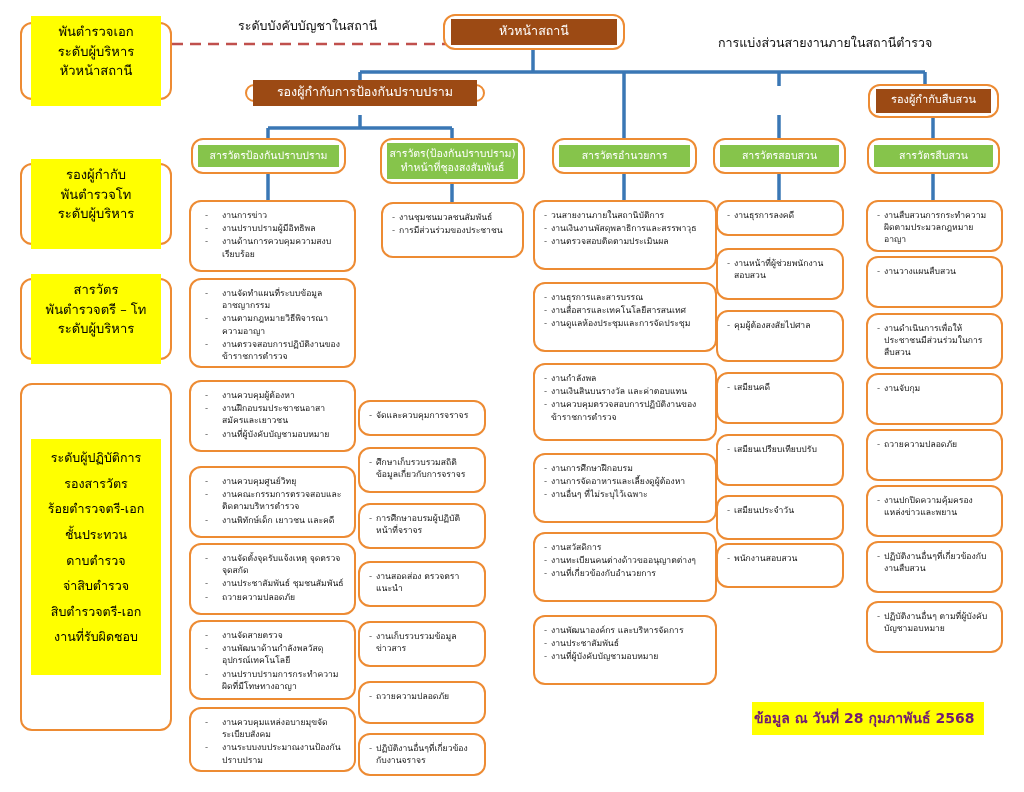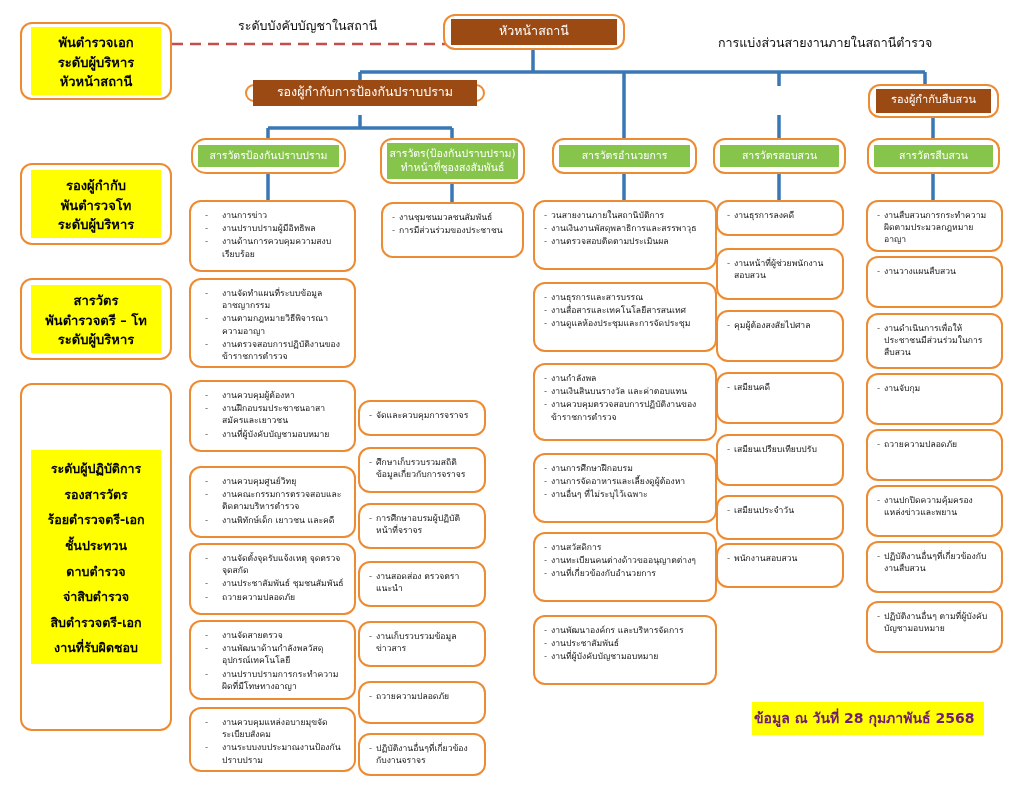--- a/index.html
+++ b/index.html
@@ -61,23 +61,23 @@
     padding: 4px 2px 5px 2px;
     font-size: 10.5px;
     line-height: 1.25;
   }
   
   .chip-yellow {
     background: #FFFF00;
     color: #000000;
     width: calc(100% - 22px);
     text-align: center;
-    padding: 6px 2px 3px 2px;
+    padding: 6px 2px 25px 2px;
     font-size: 13px;
-    font-weight: bold;
+    font-weight: normal;
     line-height: 1.5;
   }
   .chip-yellow.roomy { line-height: 2.05; font-size: 12.5px; }
 
   
   .bullets {
     width: 100%;
     box-sizing: border-box;
     padding: 7px 8px 7px 9px;
     font-size: 8.6px;
@@ -196,21 +196,21 @@
 
   <div class="card" style="left:245px; top:84px; width:240px; height:18px;">
     <div class="chip-brown">รองผู้กำกับการป้องกันปราบปราม</div>
   </div>
 
 
   <div class="card" style="left:868px; top:84px; width:131px; height:34px;justify-content:center;">
     <div class="chip-brown" style="font-size:11px;">รองผู้กำกับสืบสวน</div>
   </div>
 
-  <div class="card" style="left:191px; top:138px; width:155px; height:36px;border-radius:15px;">
+  <div class="card" style="left:191px; top:138px; width:155px; height:36px;">
     <div class="chip-green">
       <div>สารวัตรป้องกันปราบปราม</div>
     </div>
   </div>
 
   <div class="card" style="left:380px; top:138px; width:145px; height:46px;">
     <div class="chip-green">
       <div>สารวัตร(ป้องกันปราบปราม)</div>
       <div>ทำหน้าที่ชุองสงสัมพันธ์</div>
     </div>

